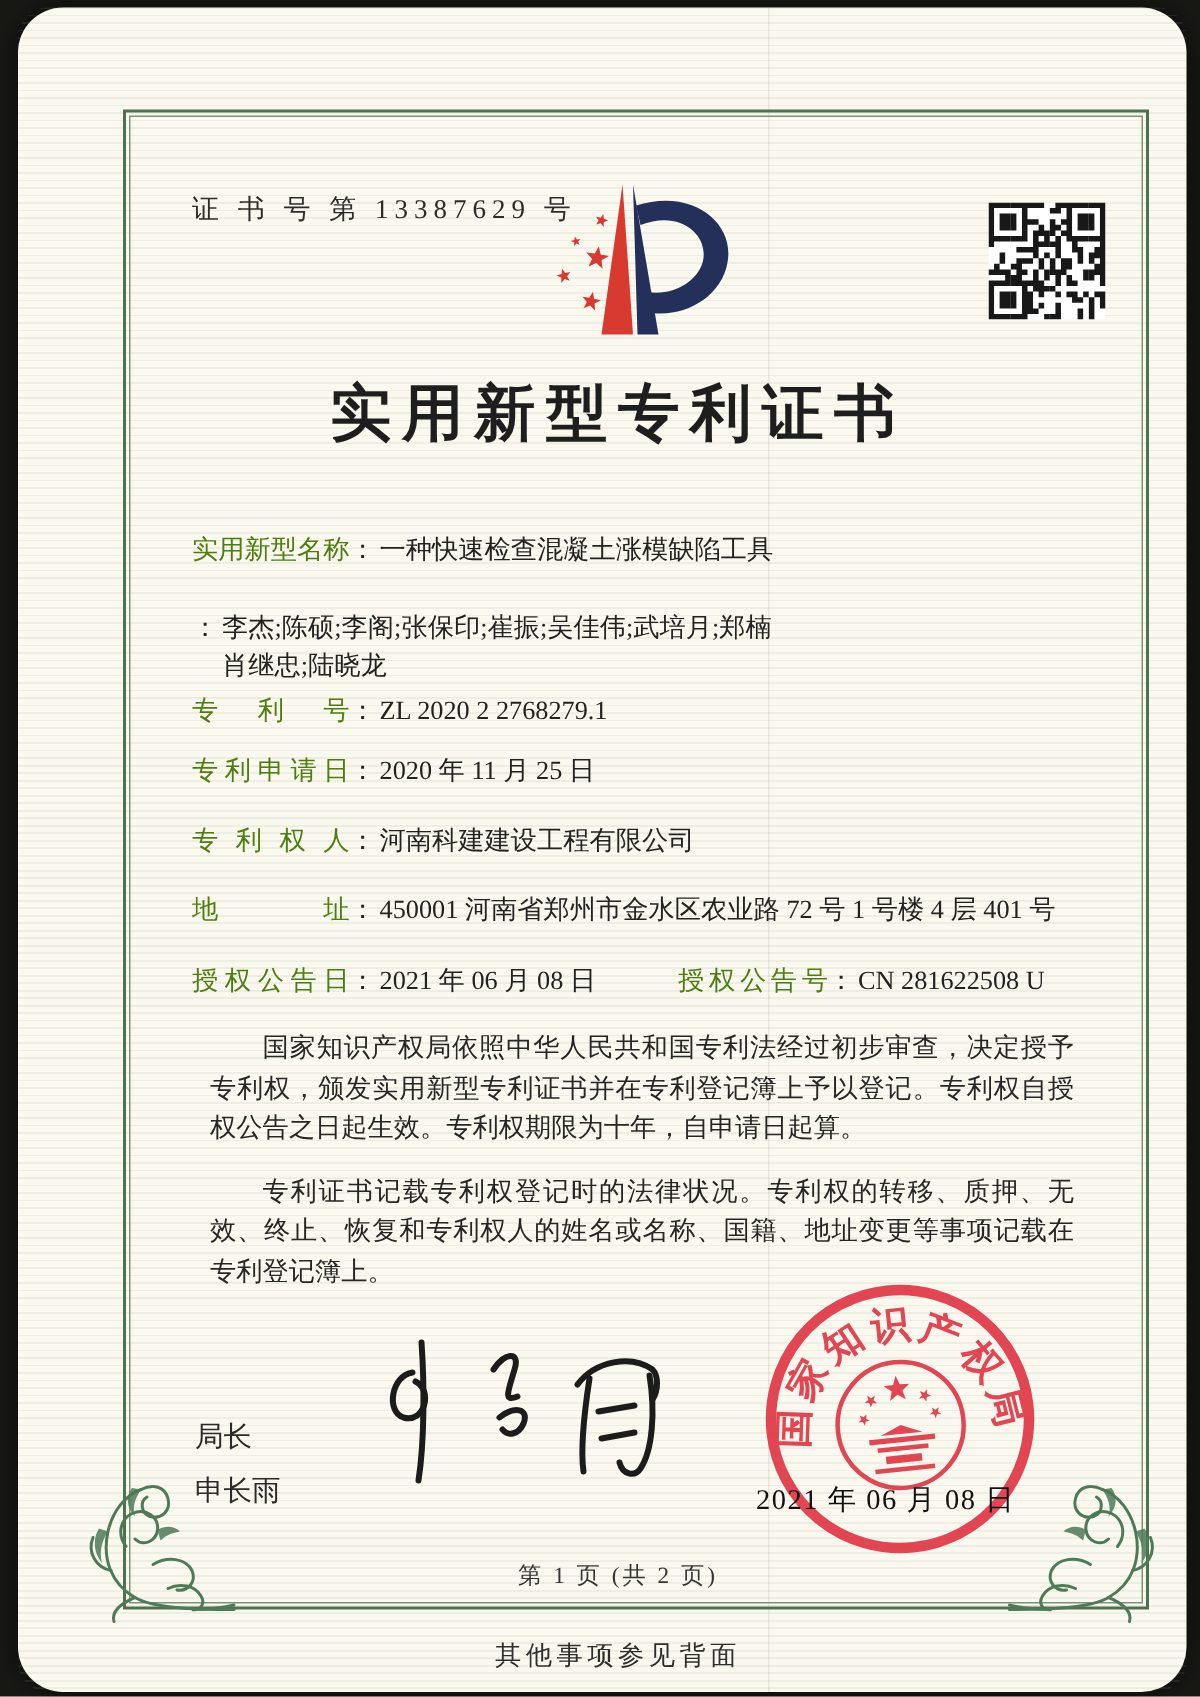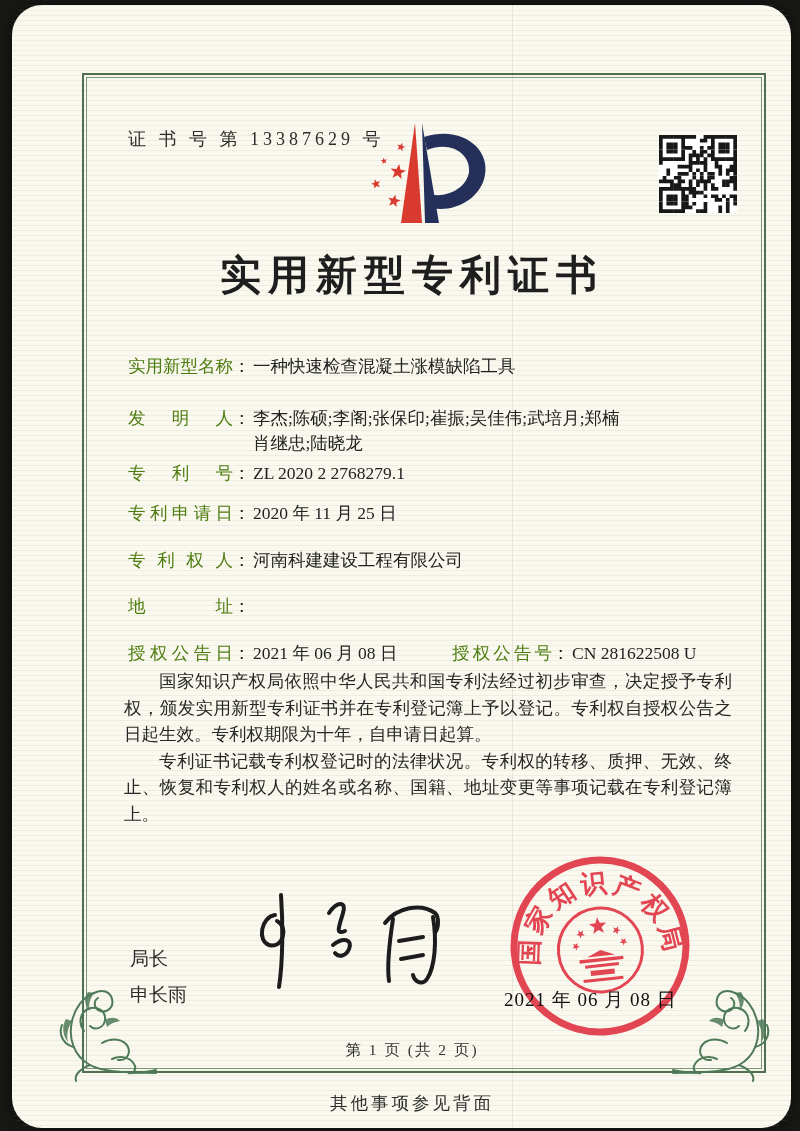--- a/index.html
+++ b/index.html
@@ -52,21 +52,21 @@
     text-align:justify;text-align-last:justify;color:#4d7c0f;
   }
   .fcolon{flex:0 0 20px;}
   .fvalue{flex:1;white-space:pre-line;color:#222;}
   .grant2{position:absolute;left:308px;top:0;display:flex;margin-left:16px;}
   .grant2 .flabel{width:100px;flex:0 0 100px;}
   .paras{
     position:absolute;left:112px;top:664px;width:608px;
     font-size:17.5px;line-height:26.5px;text-align:justify;color:#262626;
   }
-  .paras p{margin:0;text-indent:2em;font-family:Liberation Mono, monospace;}
+  .paras p{margin:16px;text-indent:2em;}
   .officer{position:absolute;left:118px;top:936px;font-size:19px;line-height:36px;color:#2a2a2a;}
   .signature{position:absolute;left:225px;top:878px;z-index:4;}
   .seal{position:absolute;left:478px;top:845px;z-index:2;opacity:.92;}
   .sealring text{
     fill:#e23746;font-size:26px;font-weight:bold;text-anchor:middle;
     font-family:"Liberation Serif","DejaVu Serif",serif;
   }
   .seal-date{
     position:absolute;left:492px;top:982px;font-size:19px;color:#111;
     letter-spacing:1px;z-index:5;
@@ -144,21 +144,20 @@
 
   <div class="title">实用新型专利证书</div>
 
   <div class="fields">
     <div class="frow" style="top:349px">
       <span class="flabel">实用新型名称</span>
         <span class="fcolon">：</span>
         <span class="fvalue">一种快速检查混凝土涨模缺陷工具</span>
     </div>
     <div class="frow" style="top:401px">
-      <span class="flabel">发明人</span>
         <span class="fcolon">：</span>
         <span class="fvalue">李杰;陈硕;李阁;张保印;崔振;吴佳伟;武培月;郑楠
 肖继忠;陆晓龙</span>
     </div>
     <div class="frow" style="top:456px">
       <span class="flabel">专利号</span>
         <span class="fcolon">：</span>
         <span class="fvalue">ZL 2020 2 2768279.1</span>
     </div>
     <div class="frow" style="top:496px">
@@ -167,20 +166,21 @@
         <span class="fvalue">2020 年 11 月 25 日</span>
     </div>
     <div class="frow" style="top:543px">
       <span class="flabel">专利权人</span>
         <span class="fcolon">：</span>
         <span class="fvalue">河南科建建设工程有限公司</span>
     </div>
     <div class="frow" style="top:589px">
       <span class="flabel">地址</span>
         <span class="fcolon">：</span>
+        <span class="fvalue">450001 河南省郑州市金水区农业路 72 号 1 号楼 4 层 401 号</span>
     </div>
     <div class="frow" style="top:636px">
       <span class="flabel">授权公告日</span>
         <span class="fcolon">：</span>
         <span class="fvalue">2021 年 06 月 08 日</span>
       <span class="grant2">
         <span class="flabel">授权公告号</span>
           <span class="fcolon">：</span>
           <span class="fvalue">CN 281622508 U</span>
       </span>

